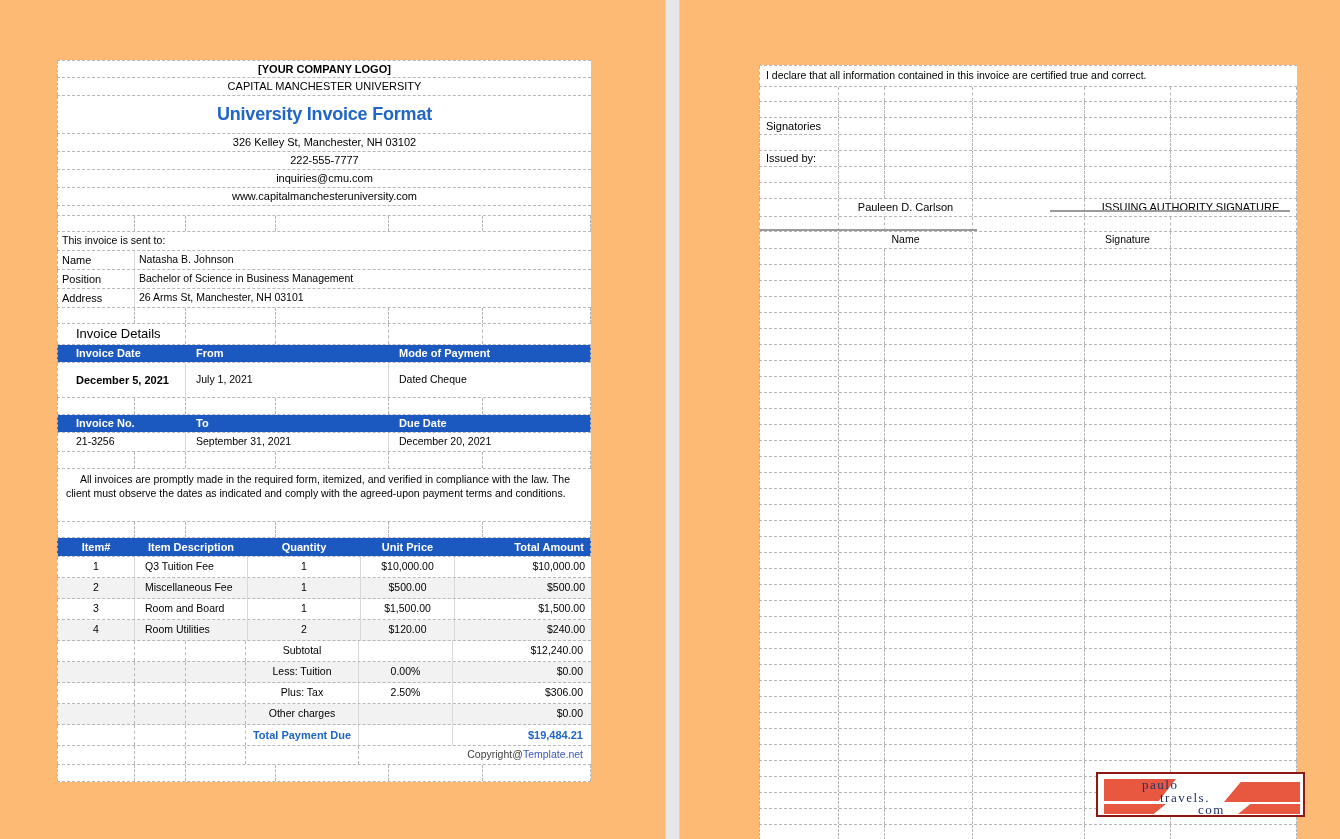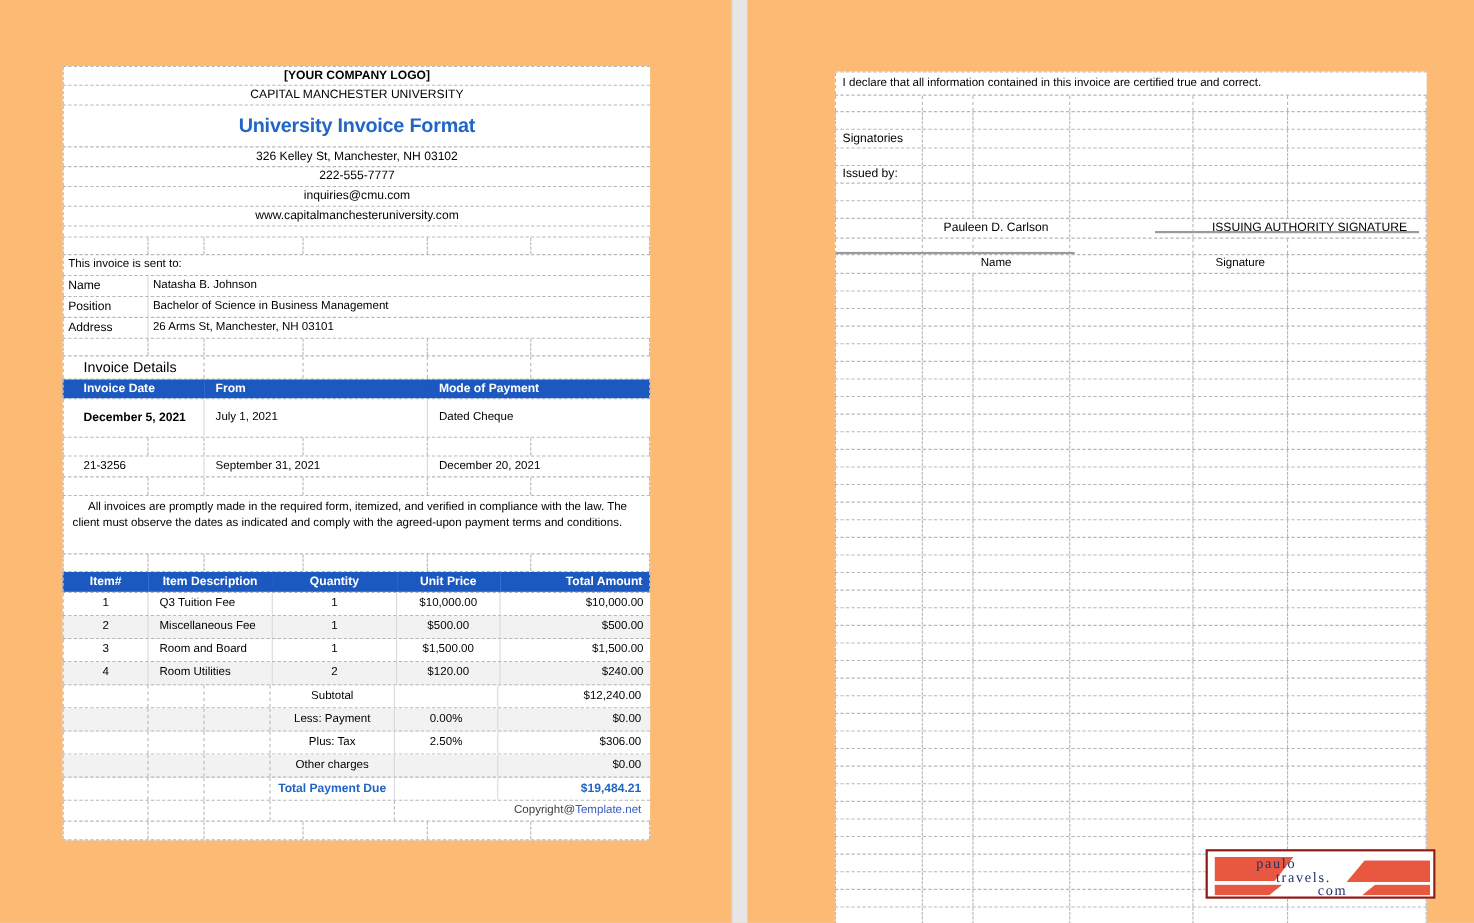--- a/index.html
+++ b/index.html
@@ -196,20 +196,25 @@
 
     <div class="srow" style="height:17px;">
       <div class="cell first lc1"></div>
       <div class="cell lc2"></div>
       <div class="cell lc3"></div>
       <div class="cell lc4"></div>
       <div class="cell lc5"></div>
       <div class="cell lc6"></div>
     </div>
 
+    <div class="srow" style="height:18px;">
+      <div class="cell first blue" style="width:129px; padding-left:18px;">Invoice No.</div>
+      <div class="cell blue" style="width:203px; padding-left:10px;">To</div>
+      <div class="cell blue edge" style="width:202px; padding-left:10px;">Due Date</div>
+    </div>
     <div class="srow" style="height:19px;">
       <div class="cell first solid-right" style="width:129px; padding-left:18px;">21-3256</div>
       <div class="cell solid-right" style="width:203px; padding-left:10px;">September 31, 2021</div>
       <div class="cell nb" style="width:202px; padding-left:10px;">December 20, 2021</div>
     </div>
 
     <div class="srow" style="height:17px;">
       <div class="cell first lc1"></div>
       <div class="cell lc2"></div>
       <div class="cell lc3"></div>
@@ -273,21 +278,21 @@
       <div class="cell lc2"></div>
       <div class="cell" style="width:60px;"></div>
       <div class="cell solid-right c" style="width:113px;">Subtotal</div>
       <div class="cell solid-right c" style="width:94px;"></div>
       <div class="cell nb r" style="width:136px; padding-right:6px;">$12,240.00</div>
     </div>
     <div class="srow gray-fill" style="height:21px;">
       <div class="cell first lc1"></div>
       <div class="cell lc2"></div>
       <div class="cell" style="width:60px;"></div>
-      <div class="cell solid-right c" style="width:113px;">Less: Payment</div>
+      <div class="cell solid-right c" style="width:113px;">Less: Tuition</div>
       <div class="cell solid-right c" style="width:94px;">0.00%</div>
       <div class="cell nb r" style="width:136px; padding-right:6px;">$0.00</div>
     </div>
     <div class="srow" style="height:21px;">
       <div class="cell first lc1"></div>
       <div class="cell lc2"></div>
       <div class="cell" style="width:60px;"></div>
       <div class="cell solid-right c" style="width:113px;">Plus: Tax</div>
       <div class="cell solid-right c" style="width:94px;">2.50%</div>
       <div class="cell nb r" style="width:136px; padding-right:6px;">$306.00</div>

